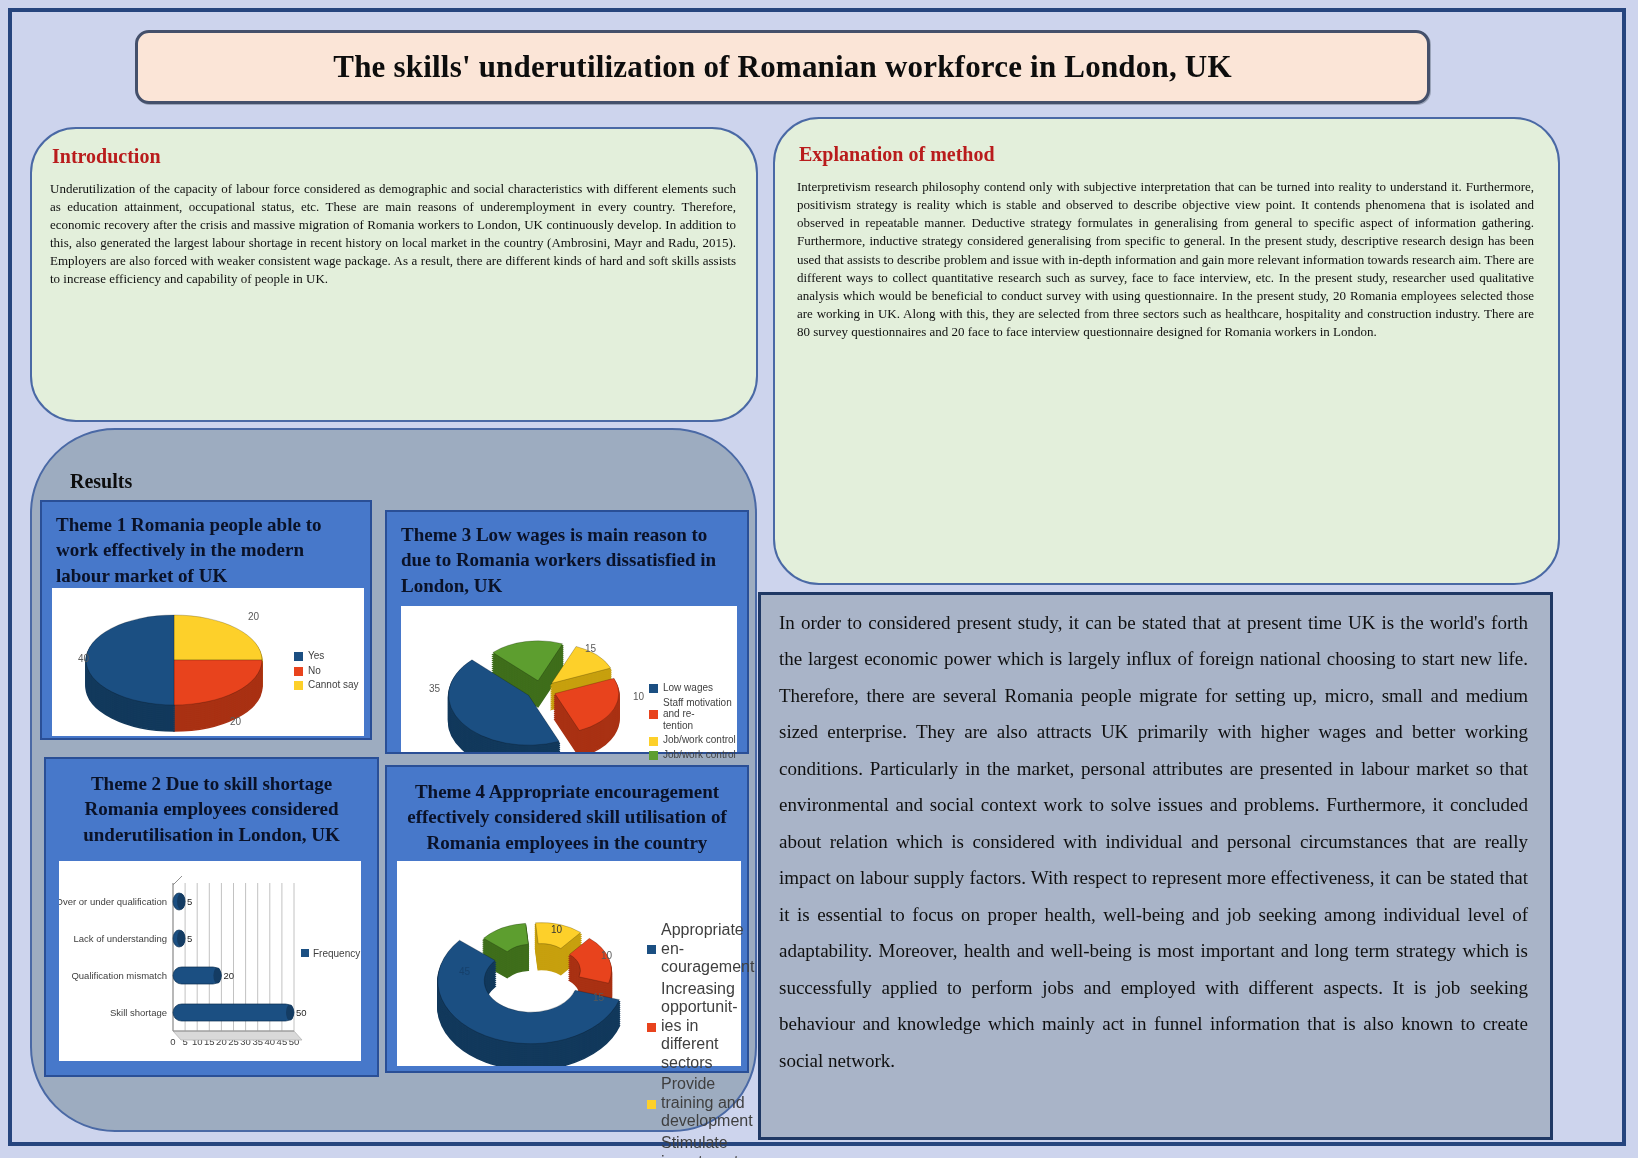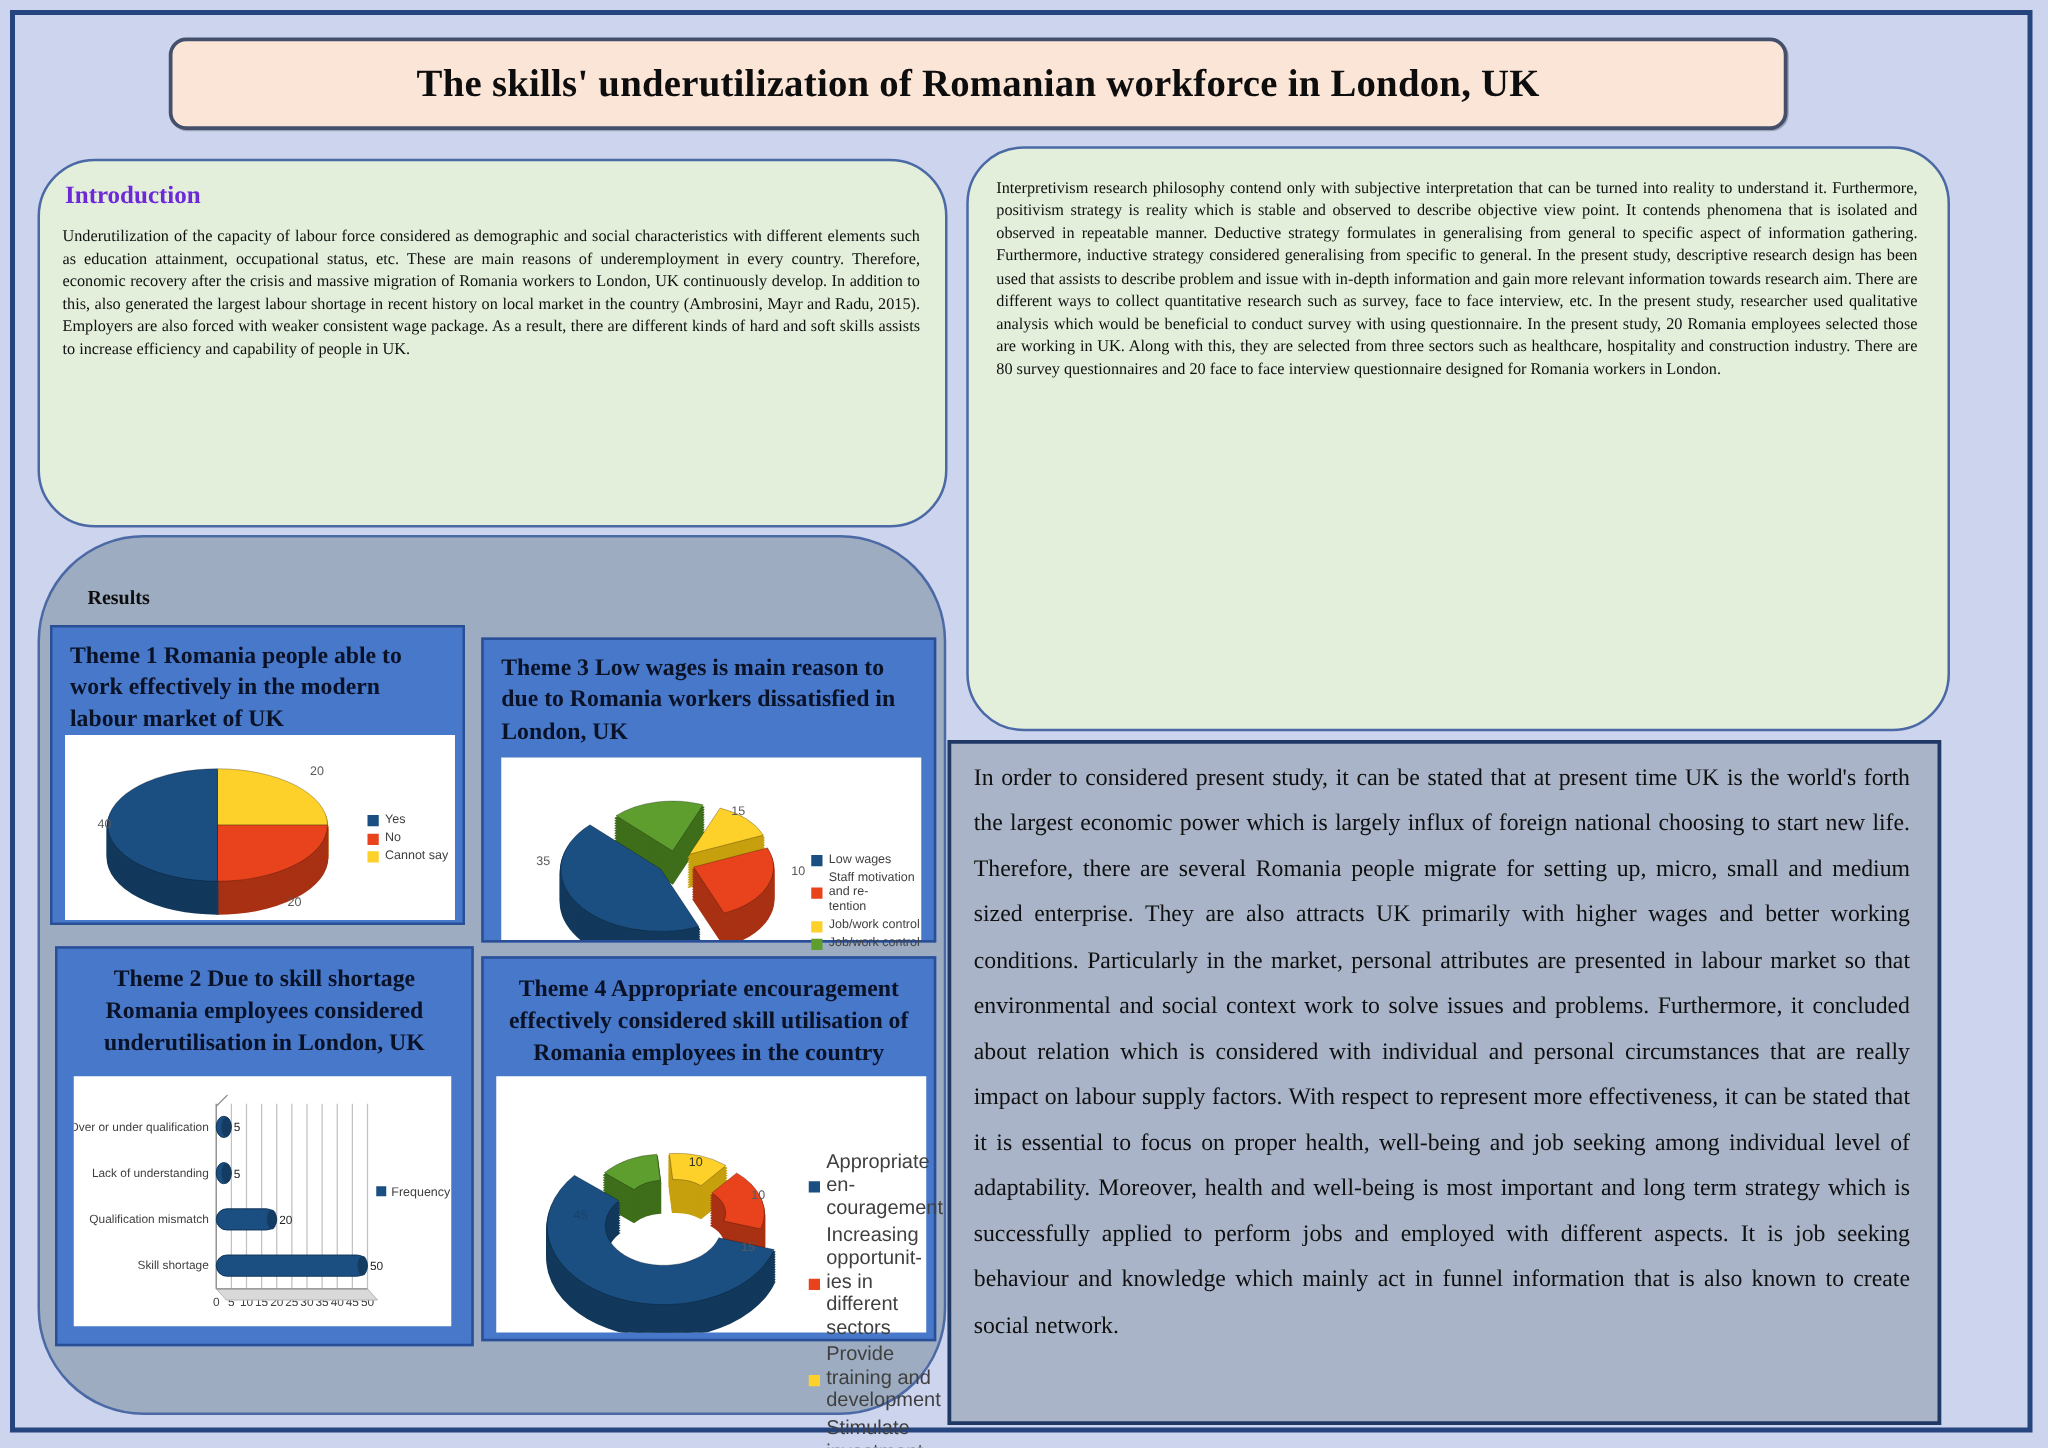--- a/index.html
+++ b/index.html
@@ -4,25 +4,25 @@
 <style>
   html,body{margin:0;padding:0;}
   body{width:1638px;height:1158px;overflow:hidden;background:#cdd4ed;font-family:"Liberation Serif",serif;}
   .poster{position:relative;width:1638px;height:1158px;background:#cdd4ed;}
   .frame{position:absolute;left:8px;top:8px;width:1618px;height:1138px;border:4px solid #26457e;box-sizing:border-box;pointer-events:none;}
   .title-banner{position:absolute;left:135px;top:30px;width:1295px;height:74px;background:#fbe5d7;border:3px solid #44506b;border-radius:14px;display:flex;align-items:center;justify-content:center;box-sizing:border-box;box-shadow:1px 1px 0 #9aa3b8;}
   .title-banner h1{margin:0;font-size:31px;font-weight:bold;color:#0d0d0d;letter-spacing:.2px;}
   .greenbox{position:absolute;background:#e3efdb;border:2px solid #4a69a5;border-radius:46px;box-sizing:border-box;}
   #intro{left:30px;top:127px;width:728px;height:295px;padding:14px 20px 0 18px;}
   #method{left:773px;top:117px;width:787px;height:468px;padding:22px 24px 0 22px;}
-  .greenbox h2{margin:2px 0 12px 2px;font-size:20px;color:#6d28d9;}
+  .greenbox h2{margin:2px 0 12px 2px;font-size:20px;color:#b91c1c;}
   .body-text{margin:0;font-size:13px;line-height:1.38;text-align:justify;color:#101010;}
   #method .body-text{line-height:1.395;}
   #results{position:absolute;left:30px;top:428px;width:727px;height:704px;background:#9dacc0;border:2px solid #4a69a5;border-radius:85px;box-sizing:border-box;}
-  #results>h2{position:absolute;left:38px;top:40px;margin:0;font-size:16px;color:#0d0d0d;}
+  #results>h2{position:absolute;left:38px;top:40px;margin:0;font-size:20px;color:#0d0d0d;}
   .theme{position:absolute;background:#4778ca;border:2px solid #2a4f96;box-sizing:border-box;}
   #theme1{left:8px;top:70px;width:332px;height:240px;}
   #theme3{left:353px;top:80px;width:364px;height:244px;}
   #theme2{left:12px;top:327px;width:335px;height:320px;}
   #theme4{left:353px;top:335px;width:364px;height:308px;}
   .theme h3{margin:0;padding:10px 12px 0 14px;font-size:19px;line-height:1.33;color:#0a1228;}
   #theme2 h3,#theme4 h3{text-align:center;padding:12px 10px 0;}
   .chartarea{position:absolute;background:#ffffff;}
   #chart-theme1{left:10px;top:86px;width:312px;height:148px;}
   #chart-theme3{left:14px;top:94px;width:336px;height:146px;}
@@ -46,20 +46,21 @@
   <div class="title-banner">
     <h1>The skills' underutilization of Romanian workforce in London, UK</h1>
   </div>
 
   <section class="greenbox" id="intro">
     <h2>Introduction</h2>
     <p class="body-text">Underutilization of the capacity of labour force considered as demographic and social characteristics with different elements such as education attainment, occupational status, etc. These are main reasons of underemployment in every country. Therefore, economic recovery after the crisis and massive migration of Romania workers to London, UK continuously develop. In addition to this, also generated the largest labour shortage in recent history on local market in the country (Ambrosini, Mayr and Radu, 2015). Employers are also forced with weaker consistent wage package. As a result, there are different kinds of hard and soft skills assists to increase efficiency and capability of people in UK.</p>
   </section>
 
   <section class="greenbox" id="method">
+    <h2>Explanation of method</h2>
     <p class="body-text">Interpretivism research philosophy contend only with subjective interpretation that can be turned into reality to understand it. Furthermore, positivism strategy is reality which is stable and observed to describe objective view point. It contends phenomena that is isolated and observed in repeatable manner. Deductive strategy formulates in generalising from general to specific aspect of information gathering. Furthermore, inductive strategy considered generalising from specific to general. In the present study, descriptive research design has been used that assists to describe problem and issue with in-depth information and gain more relevant information towards research aim. There are different ways to collect quantitative research such as survey, face to face interview, etc. In the present study, researcher used qualitative analysis which would be beneficial to conduct survey with using questionnaire. In the present study, 20 Romania employees selected those are working in UK. Along with this, they are selected from three sectors such as healthcare, hospitality and construction industry. There are 80 survey questionnaires and 20 face to face interview questionnaire designed for Romania workers in London.</p>
   </section>
 
   <section id="results">
     <h2>Results</h2>
 
     <div class="theme" id="theme1">
       <h3>Theme 1 Romania people able to work effectively in the modern labour market of UK</h3>
       <div class="chartarea" id="chart-theme1">
           <svg width="312" height="148" style="font-family: &quot;Liberation Sans&quot;, sans-serif;">

